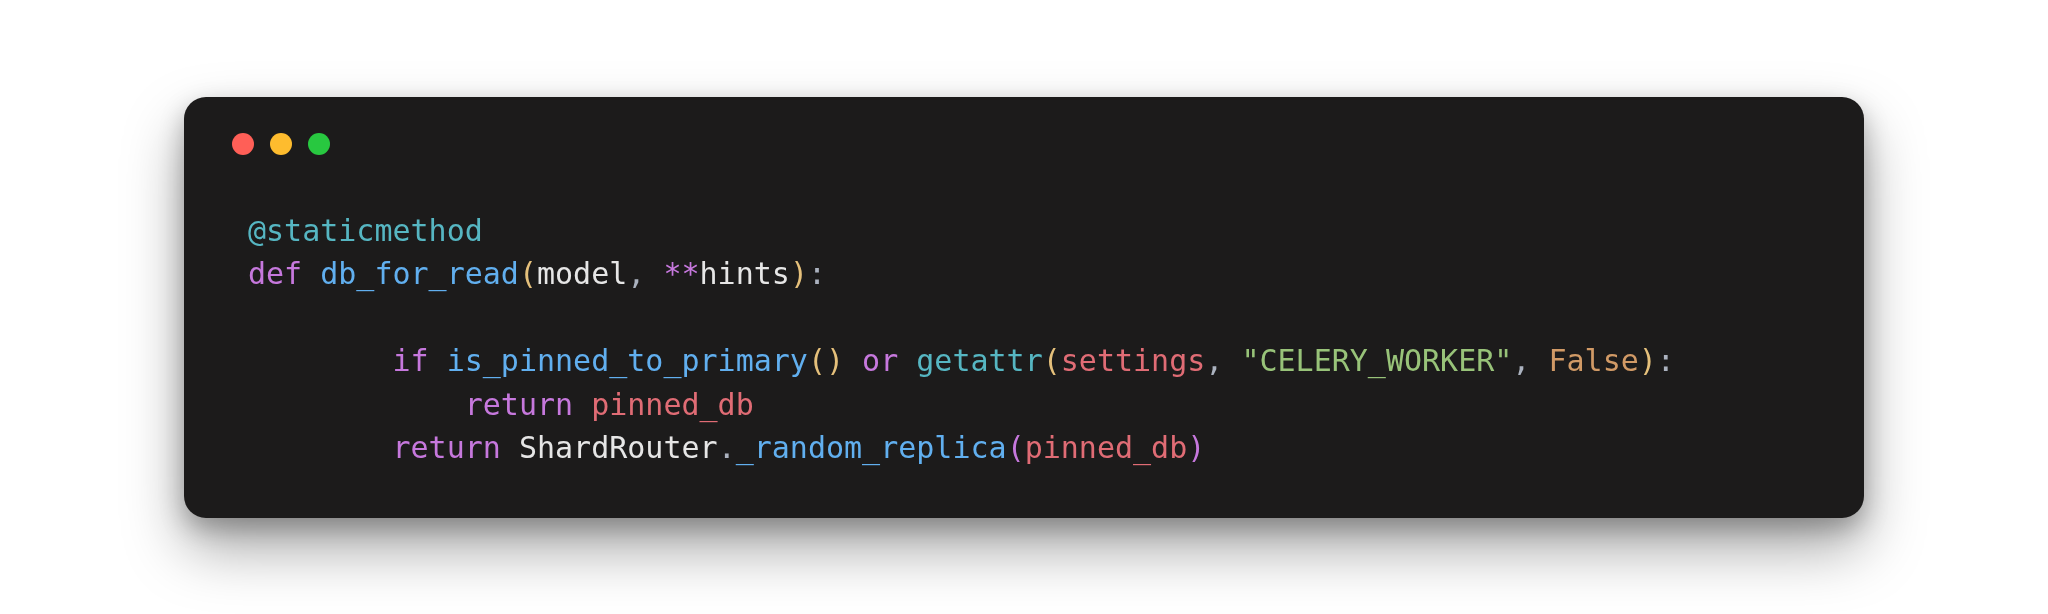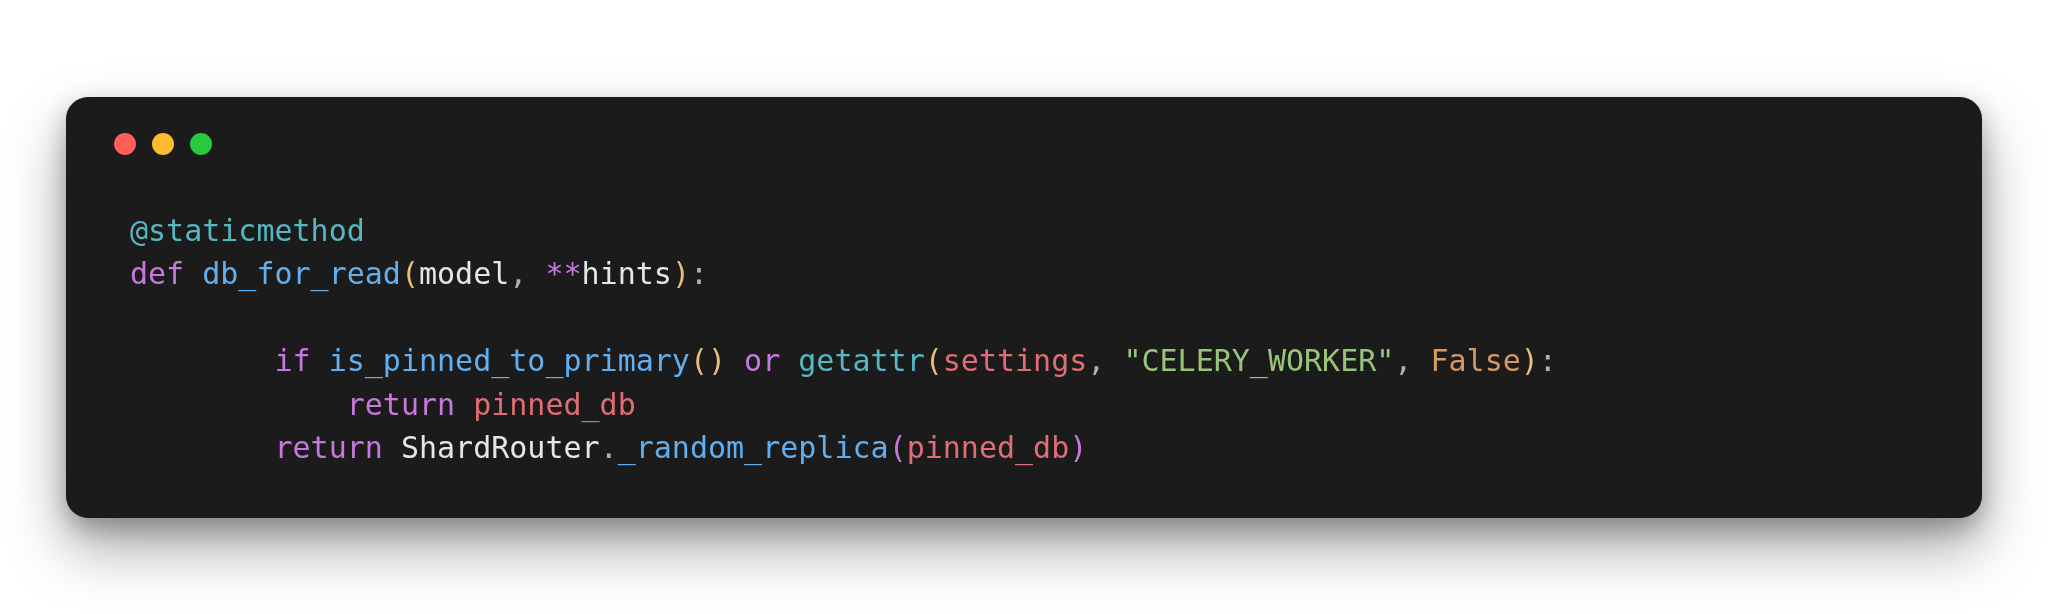--- a/index.html
+++ b/index.html
@@ -5,21 +5,21 @@
   * { margin: 0; padding: 0; box-sizing: border-box; }
   html, body { width: 2048px; height: 614px; }
   body {
     background: #ffffff;
     font-family: ui-monospace, "SF Mono", Menlo, Monaco, Consolas, monospace;
     display: flex;
     align-items: center;
     justify-content: center;
   }
   .code-window {
-    width: 1916px;
+    width: 1680px;
     background: #1c1b1b;
     border-radius: 22px;
     box-shadow: 0 30px 60px rgba(0,0,0,0.35), 0 10px 25px rgba(0,0,0,0.25);
     padding: 36px 44px 48px 44px;
     position: relative;
   }
   .traffic-lights {
     display: flex;
     gap: 16px;
     margin-bottom: 54px;

